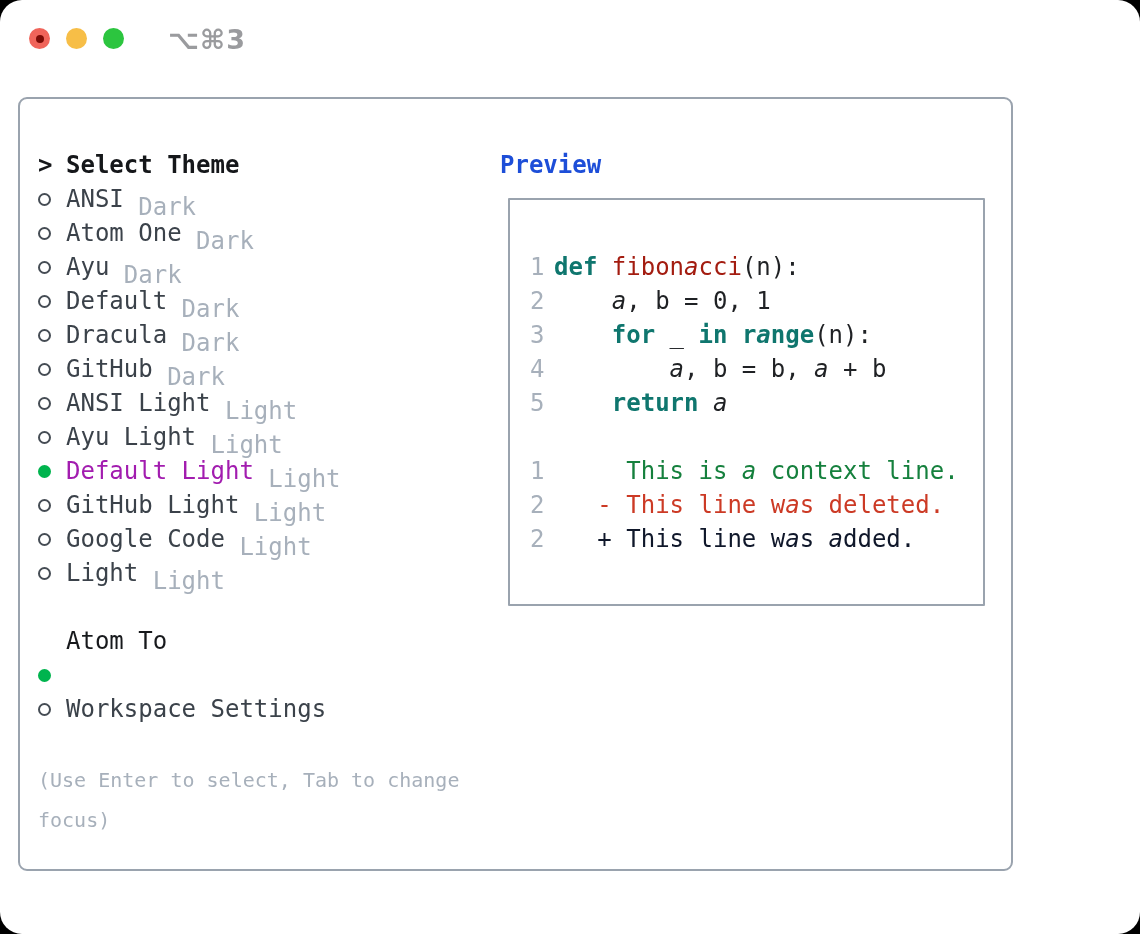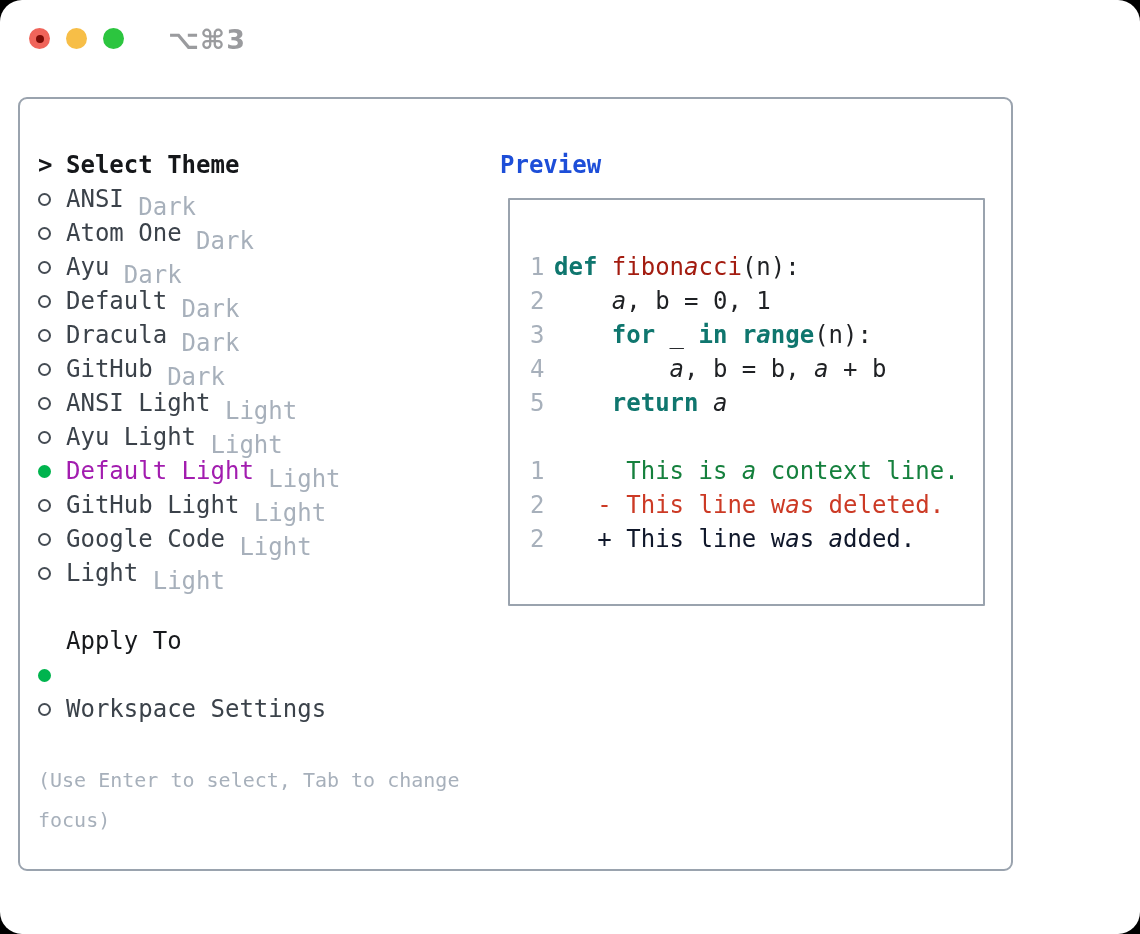--- a/index.html
+++ b/index.html
@@ -159,21 +159,21 @@
             </span>
             <span class="name">Light</span>
             <span class="variant"> Light</span>
           </div>
         </div>
 
       <div class="spacer"></div>
 
       <div class="row">
         <span class="marker"></span>
-        <span class="subhdr">Apply To</span>
+        <span class="subhdr">Atom To</span>
       </div>
 
       <div id="apply-items">
           <div class="row selected">
             <span class="marker">
               <span class="radio sel"></span>
             </span>
           </div>
           <div class="row">
             <span class="marker">

